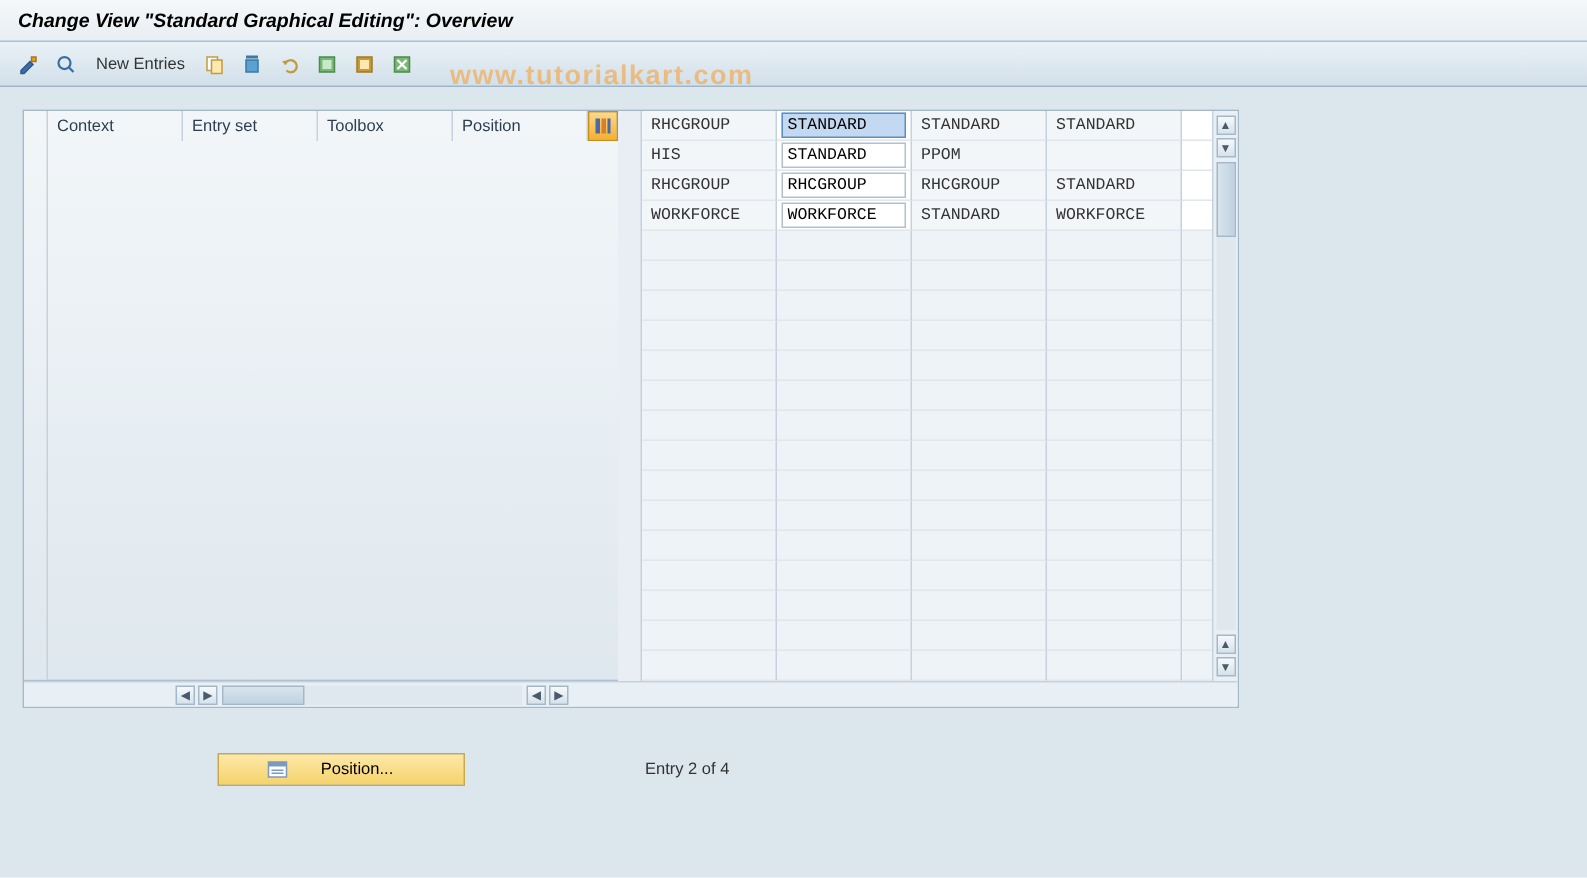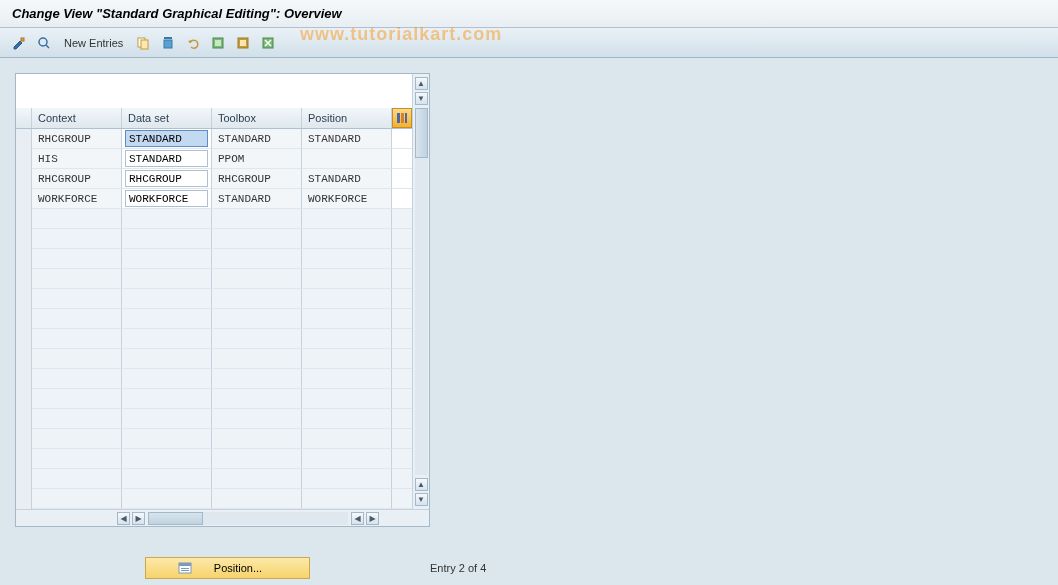--- a/index.html
+++ b/index.html
@@ -44,21 +44,21 @@
     }
     .tb-text {
       padding: 2px 6px;
       font-size: 11px;
       color: #333;
       cursor: pointer;
     }
     .watermark {
       position: absolute;
       left: 300px;
-      top: 24px;
+      top: 40px;
       font-size: 18px;
       font-weight: bold;
       color: rgba(255,140,0,0.45);
       letter-spacing: 1px;
       pointer-events: none;
     }
     
     .content {
       padding: 15px;
       background: #dce6ed;
@@ -67,22 +67,21 @@
       display: inline-block;
       border: 1px solid #a5b8c8;
       background: #fff;
       position: relative;
     }
     .table-inner {
       display: flex;
     }
     .table-main {
       display: flex;
-      flex-direction: column;
-      margin-top: 34px;
+      flex-direction: row;
     }
     
     .hdr-row {
       display: flex;
       background: linear-gradient(to bottom, #f2f6f9, #dfe8ee);
       border-bottom: 1px solid #b0c0d0;
     }
     .sel-col {
       width: 16px;
       border-right: 1px solid #c5d2de;
@@ -320,21 +319,21 @@
 <div class="watermark">www.tutorialkart.com</div>
 
 <div class="content">
   <div class="table-wrapper">
     <div class="table-inner">
       <div class="table-main">
 
         <div class="hdr-row">
           <div class="sel-col"></div>
           <div class="hdr-cell col-context">Context</div>
-          <div class="hdr-cell col-dataset">Data set</div>
+          <div class="hdr-cell col-dataset">Entry set</div>
           <div class="hdr-cell col-design">Toolbox</div>
           <div class="hdr-cell col-toolbox">Position</div>
           <div class="settings-btn">
             <svg width="12" height="12" viewBox="0 0 12 12">
                 <rect x="1" y="1" width="3" height="10" fill="#4a6aa5"></rect>
                 <rect x="5" y="1" width="3" height="10" fill="#d48030"></rect>
                 <rect x="9" y="1" width="2" height="10" fill="#4a6aa5"></rect>
               </svg>
           </div>
         </div>

